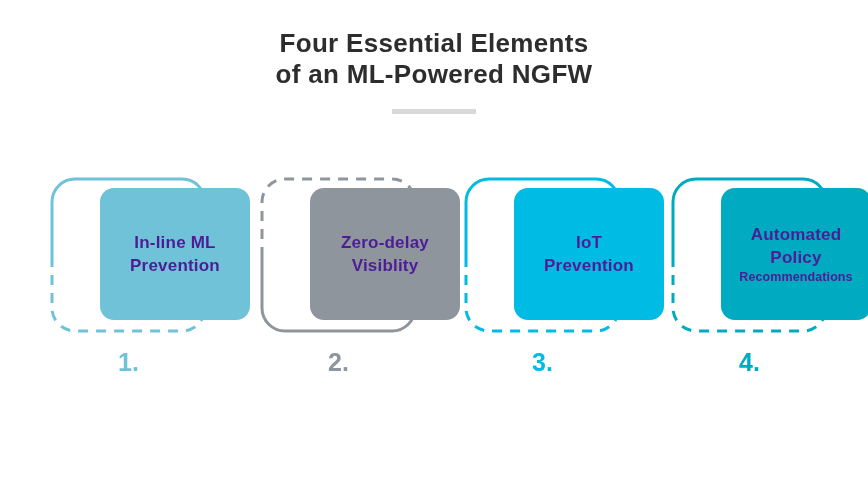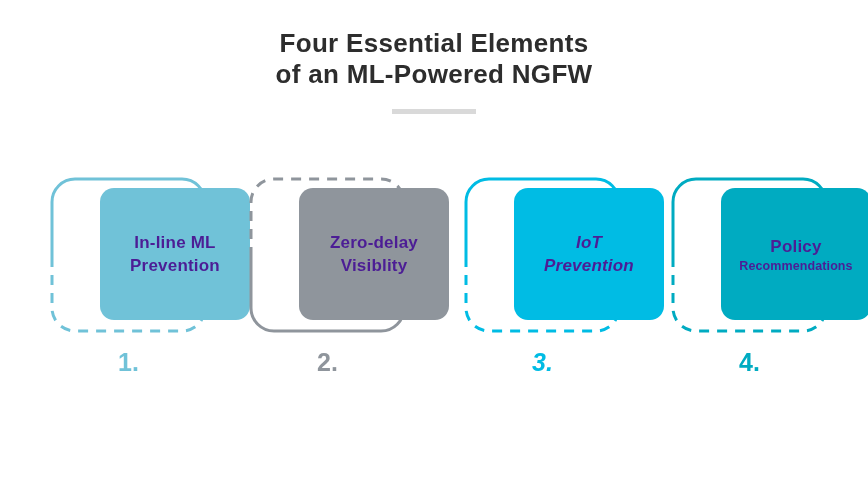--- a/index.html
+++ b/index.html
@@ -92,22 +92,22 @@
     position: absolute;
     top: 172px;
     left: 0;
     width: 153px;
     text-align: center;
     font-size: 25px;
     font-weight: 800;
     color: var(--card-color);
   }
   .card1 { left: 52px; }
-  .card2 { left: 251px; }
-  .card3 { left: 466px; font-style: italic; }
+  .card2 { left: 262px; }
+  .card3 { left: 466px; }
   .card4 { left: 673px; }
 </style>
 </head>
 <body>
 
 <div class="stage">
 
   <div class="title" style="color: rgb(45, 45, 45);">
     <div>Four Essential Elements</div>
     <div>of an ML-Powered NGFW</div>
@@ -153,19 +153,20 @@
     </div>
     <div class="number">3.</div>
   </div>
 
   <div class="card card4" style="--card-color: #00abc1;">
     <svg class="outline" width="210" height="162" viewBox="0 0 210 162">
       <path class="solid" d="M 3 81 L 3 26 A 23 23 0 0 1 26 3 L 133 3 A 23 23 0 0 1 156 26 L 156 81"></path>
       <path class="dashed" d="M 3 81 L 3 132 A 23 23 0 0 0 26 155 L 133 155 A 23 23 0 0 0 156 132 L 156 81"></path>
     </svg>
     <div class="inner">
+      <div class="label-line">Automated</div>
       <div class="label-line">Policy</div>
       <div class="label-line-small">Recommendations</div>
     </div>
     <div class="number">4.</div>
   </div>
 
 </div>
 
 </body></html>

